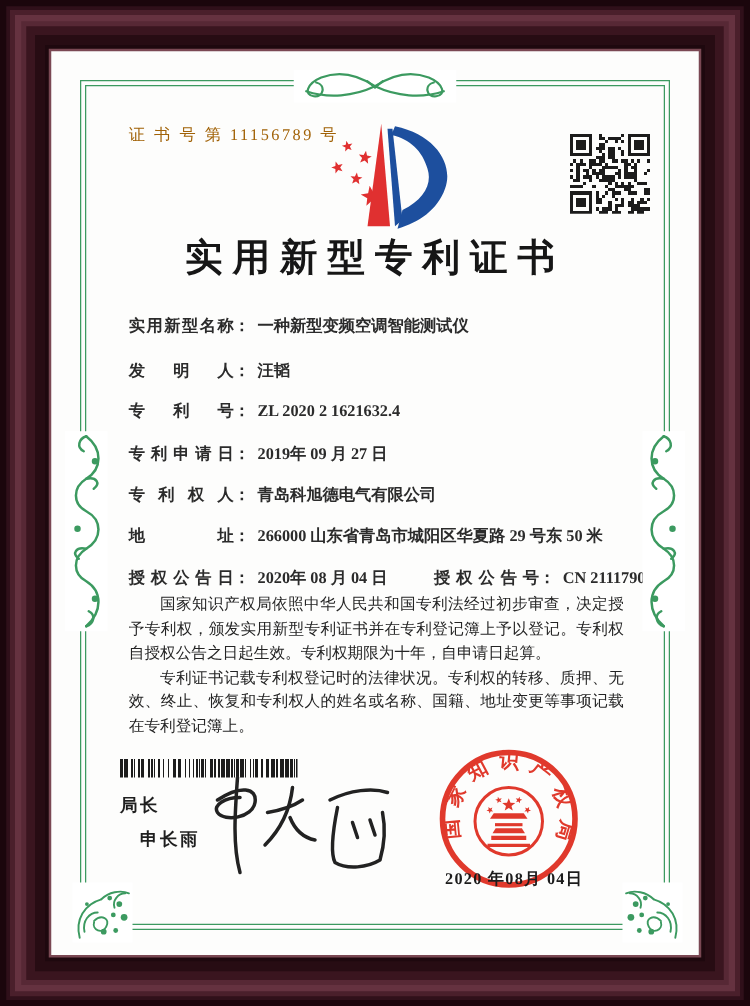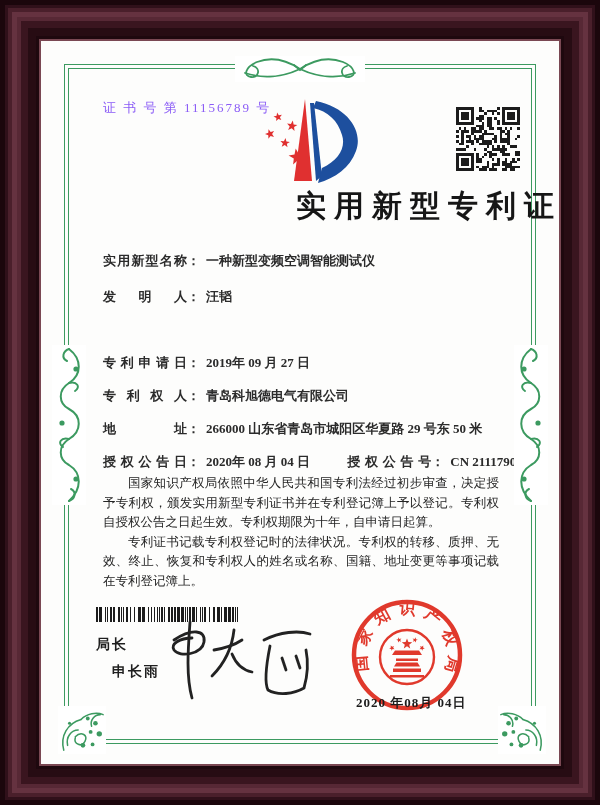--- a/index.html
+++ b/index.html
@@ -15,22 +15,22 @@
       inset 0 0 0 21px #572835,
       inset 0 0 0 28px #3a151f,
       inset 0 0 0 36px #270c13,
       inset 0 0 0 39px #1e080e,
       inset 0 0 0 41px #7a4853;}
   
   .green-border{position:absolute;left:68px;top:68px;right:68px;bottom:65px;
     border:1.5px solid var(--green);outline:1.5px solid var(--green);outline-offset:3px;}
   .ornament{position:absolute;background:#fff;z-index:2;}
   .txt{position:absolute;white-space:nowrap;}
-  #cert-no{left:103px;top:99px;font-size:13px;letter-spacing:2px;color:#8b5cf6;text-align:center;}
-  #title{left:0;top:186px;width:600px;text-align:right;font-size:30px;font-weight:bold;
+  #cert-no{left:103px;top:99px;font-size:13px;letter-spacing:2px;color:#a16207;text-align:center;}
+  #title{left:0;top:186px;width:600px;text-align:center;font-size:30px;font-weight:bold;
          letter-spacing:8px;color:#161616;}
   .row{position:absolute;left:103px;font-size:13px;font-weight:bold;color:#2b2b2b;}
   .lbl{display:inline-block;width:84px;text-align:justify;text-align-last:justify;}
   .val{margin-left:6px;}
   #body-text{position:absolute;left:103px;top:474px;width:396px;font-size:12.5px;
     line-height:19.5px;color:#242424;font-weight:500;text-align:justify;}
   #body-text p{margin:0;text-indent:2em;}
   #sig-title{left:96px;top:636px;font-family:"Liberation Sans","DejaVu Sans",sans-serif;
     font-size:14px;font-weight:bold;color:#1f1f1f;letter-spacing:2px;}
   #sig-name{left:96px;top:663px;font-family:"Liberation Sans","DejaVu Sans",sans-serif;
@@ -440,20 +440,23 @@
     </svg>
 
   <div class="txt" id="title">实用新型专利证书</div>
 
   <div class="row" style="top:288px">
     <span class="lbl">发明人</span><span>：</span><span class="val">汪韬</span>
   </div>
   <div class="row" style="top:252px">
     <span class="lbl">实用新型名称</span><span>：</span><span class="val">一种新型变频空调智能测试仪</span>
   </div>
+  <div class="row" style="top:320px">
+    <span class="lbl">专利号</span><span>：</span><span class="val">ZL 2020 2 1621632.4</span>
+  </div>
   <div class="row" style="top:354px">
     <span class="lbl">专利申请日</span><span>：</span><span class="val">2019年 09 月 27 日</span>
   </div>
   <div class="row" style="top:387px">
     <span class="lbl">专利权人</span><span>：</span><span class="val">青岛科旭德电气有限公司</span>
   </div>
   <div class="row" style="top:420px">
     <span class="lbl">地址</span><span>：</span><span class="val">266000 山东省青岛市城阳区华夏路 29 号东 50 米</span>
   </div>
   <div class="row" style="top:453px">

